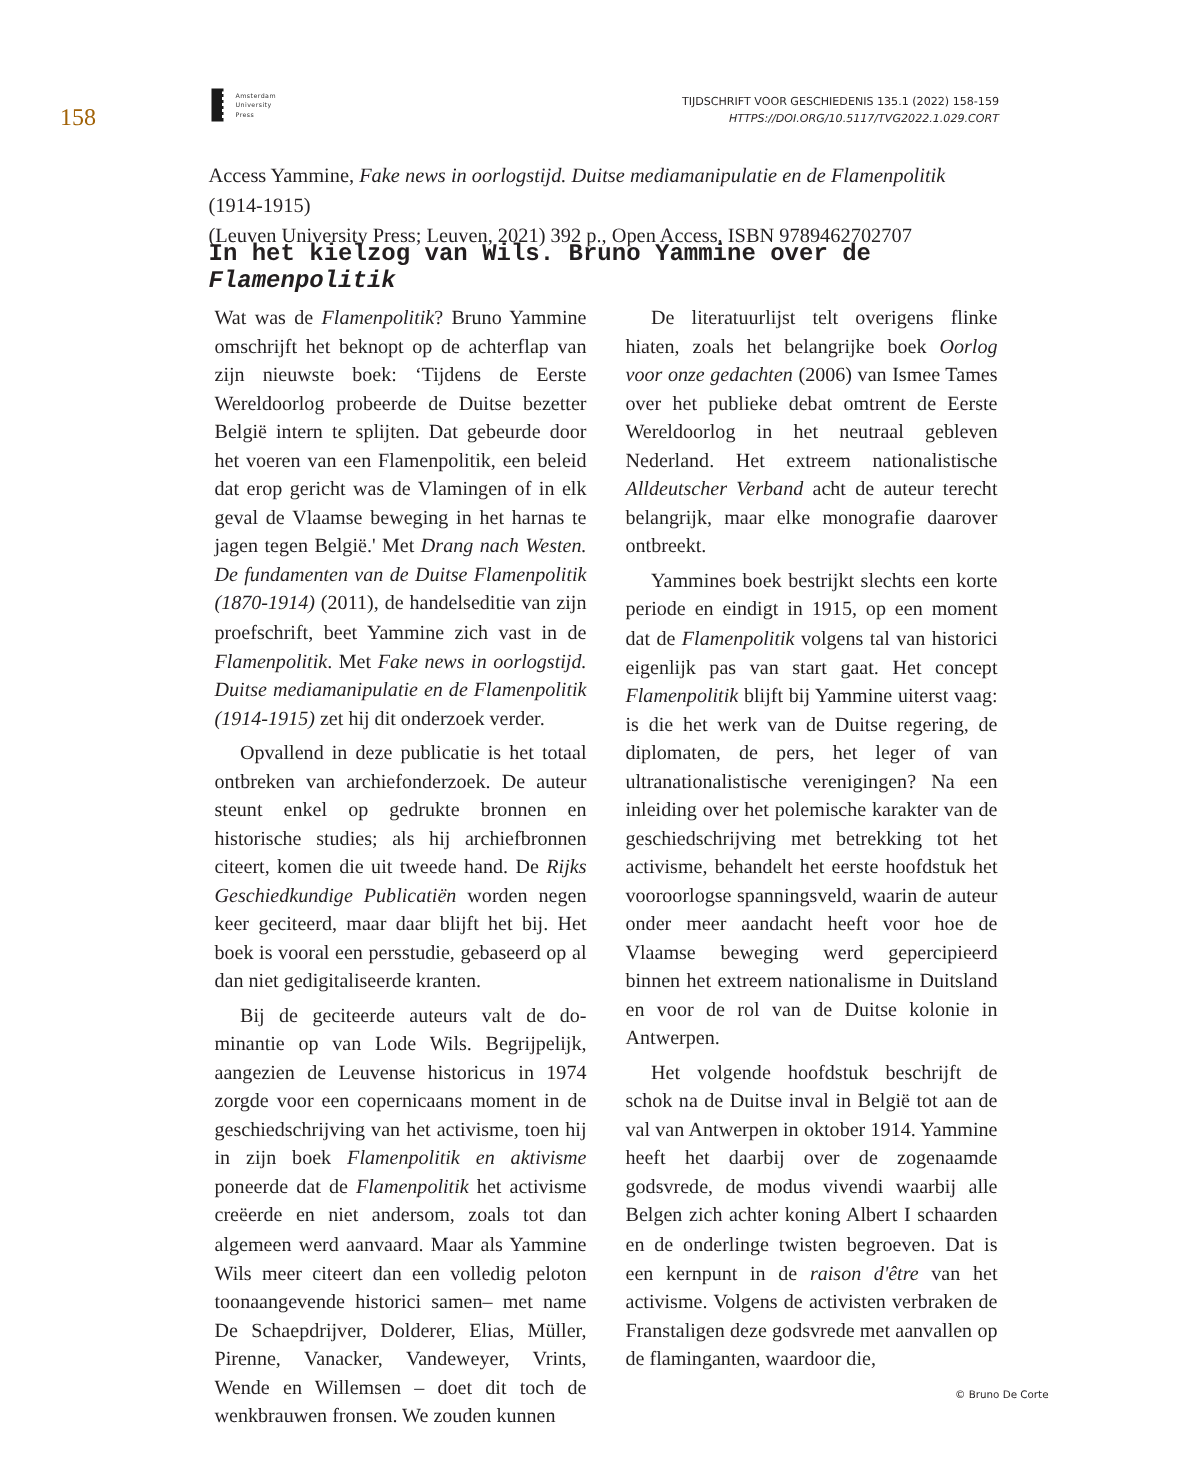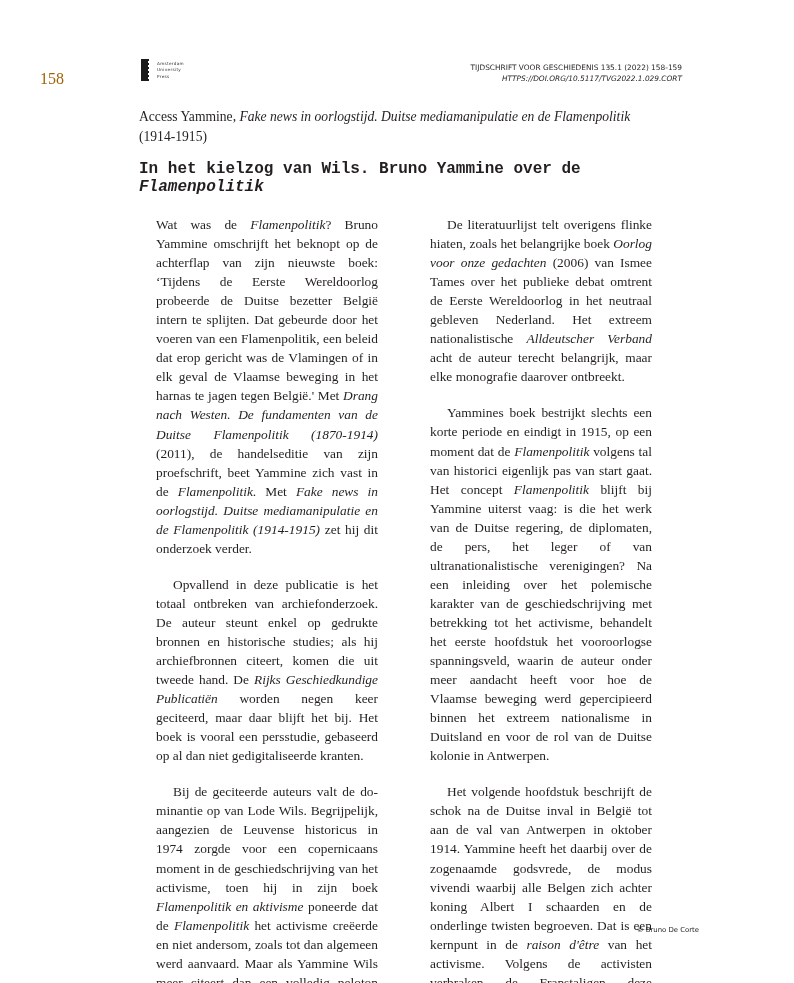--- a/index.html
+++ b/index.html
@@ -20,40 +20,40 @@
     }
     .logo-mark::after {
       content: ""; position: absolute; right: -2px; top: 2px; width: 3px; height: 18px;
       background: repeating-linear-gradient(to bottom, #fff 0 2px, transparent 2px 4px);
     }
     .logo-text {
       margin-left: 8px; font-family: "DejaVu Sans", sans-serif; font-size: 4.2px;
       line-height: 6.3px; color: #333; letter-spacing: 0.3px; margin-top: 2px;
     }
     .journal {
-      position: absolute; right: 112px; top: 62px; text-align: right;
+      position: absolute; right: 128px; top: 62px; text-align: right;
       font-family: "DejaVu Sans", sans-serif; font-size: 7.4px; line-height: 11px; color: #231f20;
     }
     .journal .doi { font-style: italic; text-align: right; }
     .citation {
       position: absolute; left: 139px; top: 107px; width: 530px;
       font-family: "Liberation Serif", serif; font-size: 13.6px; line-height: 20px;
     }
     .heading {
       position: absolute; left: 139px; top: 160px; width: 530px;
       font-family: Liberation Mono, monospace; font-weight: bold; font-size: 16px;
     }
     .col {
       position: absolute; top: 198px; width: 256px;
       font-family: "Liberation Serif", serif; font-size: 13.4px; line-height: 19.05px;
       text-align: justify; hyphens: manual;
     }
     .col-left { left: 139px; }
     .col-right { left: 413px; }
-    .col p { margin: 17px; }
+    .col p { margin: 4px; }
     .col p.indent { text-indent: 17px; }
     i { font-style: italic; }
     .footer {
       position: absolute; left: 139px; top: 925px; width: 560px;
       font-family: "DejaVu Sans", sans-serif; font-size: 6.9px; line-height: 11px; color: #231f20; text-align: right;
     }
   </style>
 </head>
 <body>
 
@@ -68,20 +68,21 @@
   </div>
 </div>
 
 <div class="journal">
   <div>TIJDSCHRIFT VOOR GESCHIEDENIS 135.1 (2022) 158-159</div>
   <div class="doi">HTTPS://DOI.ORG/10.5117/TVG2022.1.029.CORT</div>
 </div>
 
 <div class="citation">
   <span>Access Yammine, </span><i>Fake news in oorlogstijd. Duitse mediamanipulatie en de Flamenpolitik</i><span> (1914-1915)</span><br>
+  <span>(Leuven University Press; Leuven, 2021) 392 p., Open Access, ISBN 9789462702707</span>
 </div>
 
 <div class="heading">
   <span>In het kielzog van Wils. Bruno Yammine over de </span><i>Flamenpolitik</i>
 </div>
 
 <div class="col col-left">
   <p><span>Wat was de </span><i>Flamenpolitik</i><span>? Bruno Yammine omschrijft het beknopt op de achterflap van zijn nieuwste boek: ‘Tijdens de Eerste Wereldoorlog probeerde de Duitse bezetter België intern te splijten. Dat gebeurde door het voeren van een Flamenpolitik, een beleid dat erop gericht was de Vlamingen of in elk geval de Vlaamse beweging in het harnas te jagen tegen België.' Met </span><i>Drang nach Westen. De fundamenten van de Duitse Flamenpolitik (1870-1914)</i><span> (2011), de handelseditie van zijn proefschrift, beet Yammine zich vast in de </span><i>Flamenpolitik</i><span>. Met </span><i>Fake news in oorlogstijd. Duitse mediamanipulatie en de Flamenpolitik (1914-1915)</i><span> zet hij dit onderzoek verder.</span></p>
   <p class="indent"><span>Opvallend in deze publicatie is het totaal ontbreken van archiefonderzoek. De auteur steunt enkel op gedrukte bronnen en historische studies; als hij archiefbronnen citeert, komen die uit tweede hand. De </span><i>Rijks Geschiedkundige Publicatiën</i><span> worden negen keer geciteerd, maar daar blijft het bij. Het boek is vooral een persstudie, gebaseerd op al dan niet gedigitaliseerde kranten.</span></p>
   <p class="indent"><span>Bij de geciteerde auteurs valt de do­minantie op van Lode Wils. Begrijpelijk, aangezien de Leuvense historicus in 1974 zorgde voor een copernicaans moment in de geschiedschrijving van het activisme, toen hij in zijn boek </span><i>Flamenpolitik en aktivisme</i><span> poneerde dat de </span><i>Flamenpolitik</i><span> het activisme creëerde en niet andersom, zoals tot dan algemeen werd aanvaard. Maar als Yammine Wils meer citeert dan een volledig peloton toonaangevende historici samen– met name De Schaepdrijver, Dolderer, Elias, Müller, Pirenne, Vanacker, Vandeweyer, Vrints, Wende en Willemsen – doet dit toch de wenkbrauwen fronsen. We zouden kunnen</span></p>

